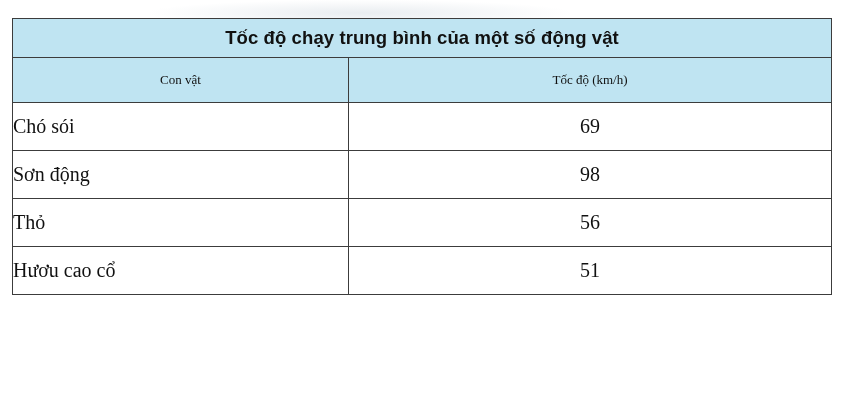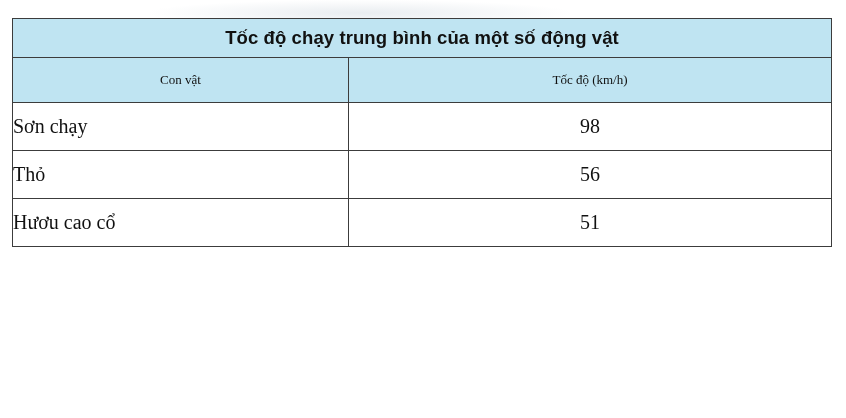--- a/index.html
+++ b/index.html
@@ -102,21 +102,25 @@
     <tbody>
       <tr>
         <td class="title-cell" colspan="2">Tốc độ chạy trung bình của một số động vật</td>
       </tr>
       <tr>
         <td class="head-cell">Con vật</td>
         <td class="head-cell">Tốc độ (km/h)</td>
       </tr>
 
       <tr>
-        <td class="animal-cell">Sơn chạy</td>
+        <td class="animal-cell">Chó sói</td>
+        <td class="speed-cell">69</td>
+      </tr>
+      <tr>
+        <td class="animal-cell">Sơn động</td>
         <td class="speed-cell">98</td>
       </tr>
       <tr>
         <td class="animal-cell">Thỏ</td>
         <td class="speed-cell">56</td>
       </tr>
       <tr>
         <td class="animal-cell">Hươu cao cổ</td>
         <td class="speed-cell">51</td>
       </tr>

